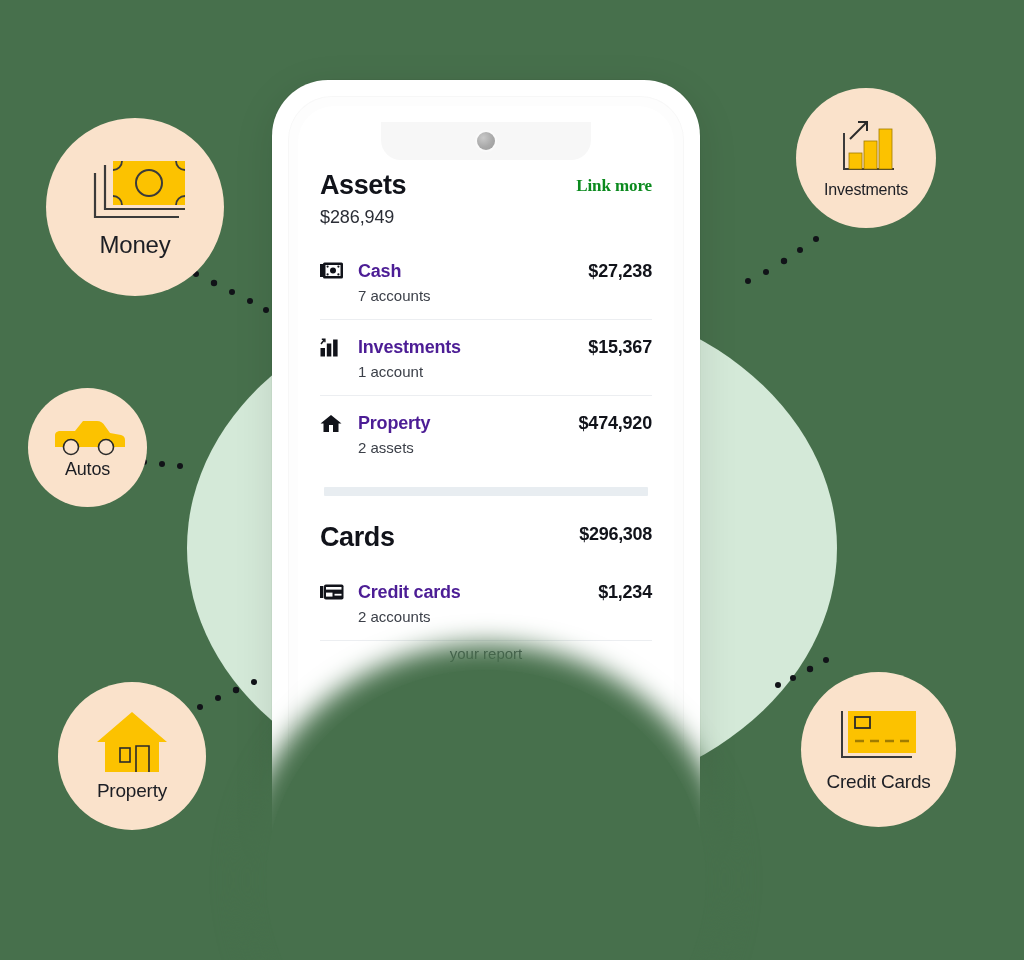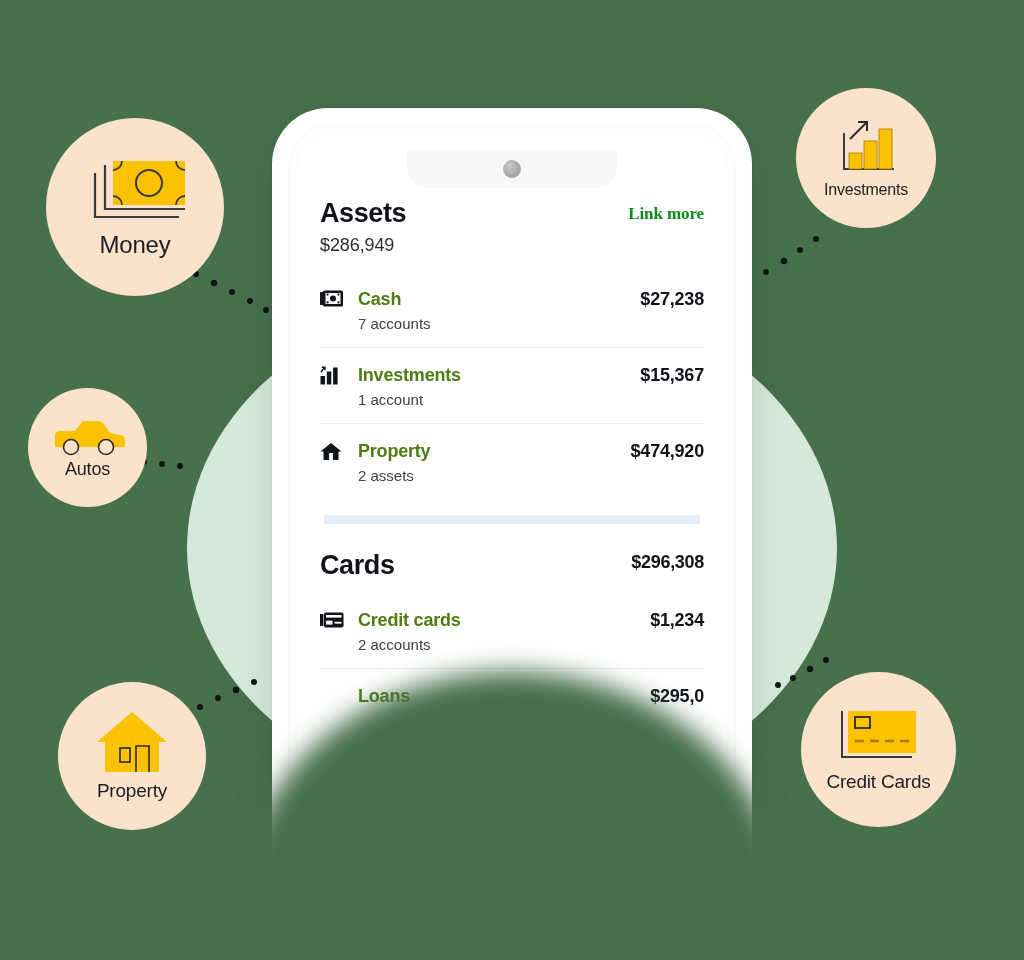--- a/index.html
+++ b/index.html
@@ -39,22 +39,22 @@
     position: absolute;
     left: 0; top: 0;
     width: 1024px; height: 960px;
     pointer-events: none;
   }
 
   
   .phone {
     position: absolute;
     left: 272px;
-    top: 108px;
-    width: 480px;
+    top: 80px;
+    width: 428px;
     height: 760px;
   }
   .phone-body {
     position: absolute;
     inset: 0;
     background: #ffffff;
     border-radius: 56px 56px 0 0;
     box-shadow: 0 0 0 1px rgba(0,0,0,0.03), 0 10px 40px rgba(0,0,0,0.10);
   }
   .phone-bezel-inner {
@@ -160,21 +160,21 @@
     min-width: 26px;
     height: 22px;
     display: flex;
     align-items: center;
     justify-content: flex-start;
     margin-right: 12px;
   }
   .acct-name {
     font-size: 18px;
     font-weight: bold;
-    color: #4d7c0f;
+    color: #4c1d95;
     letter-spacing: -0.2px;
     flex: 1;
   }
   .acct-amount {
     font-size: 18px;
     font-weight: bold;
     color: #11131a;
     letter-spacing: -0.2px;
   }
   .acct-sub {
@@ -378,27 +378,20 @@
                   <rect x="6" y="8.6" width="6.5" height="4" fill="#fff"></rect>
                   <rect x="14.5" y="9.8" width="7" height="1.8" fill="#fff"></rect>
                 </svg>
               </span>
               <span class="acct-name">Credit cards</span>
               <span class="acct-amount">$1,234</span>
             </div>
             <div class="acct-sub">2 accounts</div>
           </div>
 
-          <div class="acct-row last">
-            <div class="acct-top">
-              <span class="acct-icon"></span>
-              <span class="acct-name">Loans</span>
-              <span class="acct-amount">$295,0</span>
-            </div>
-          </div>
 
           <div class="footer-note">your report</div>
         </div>
 
       </div>
     </div>
 
     <div class="bottom-fade"></div>
   </div>
 

